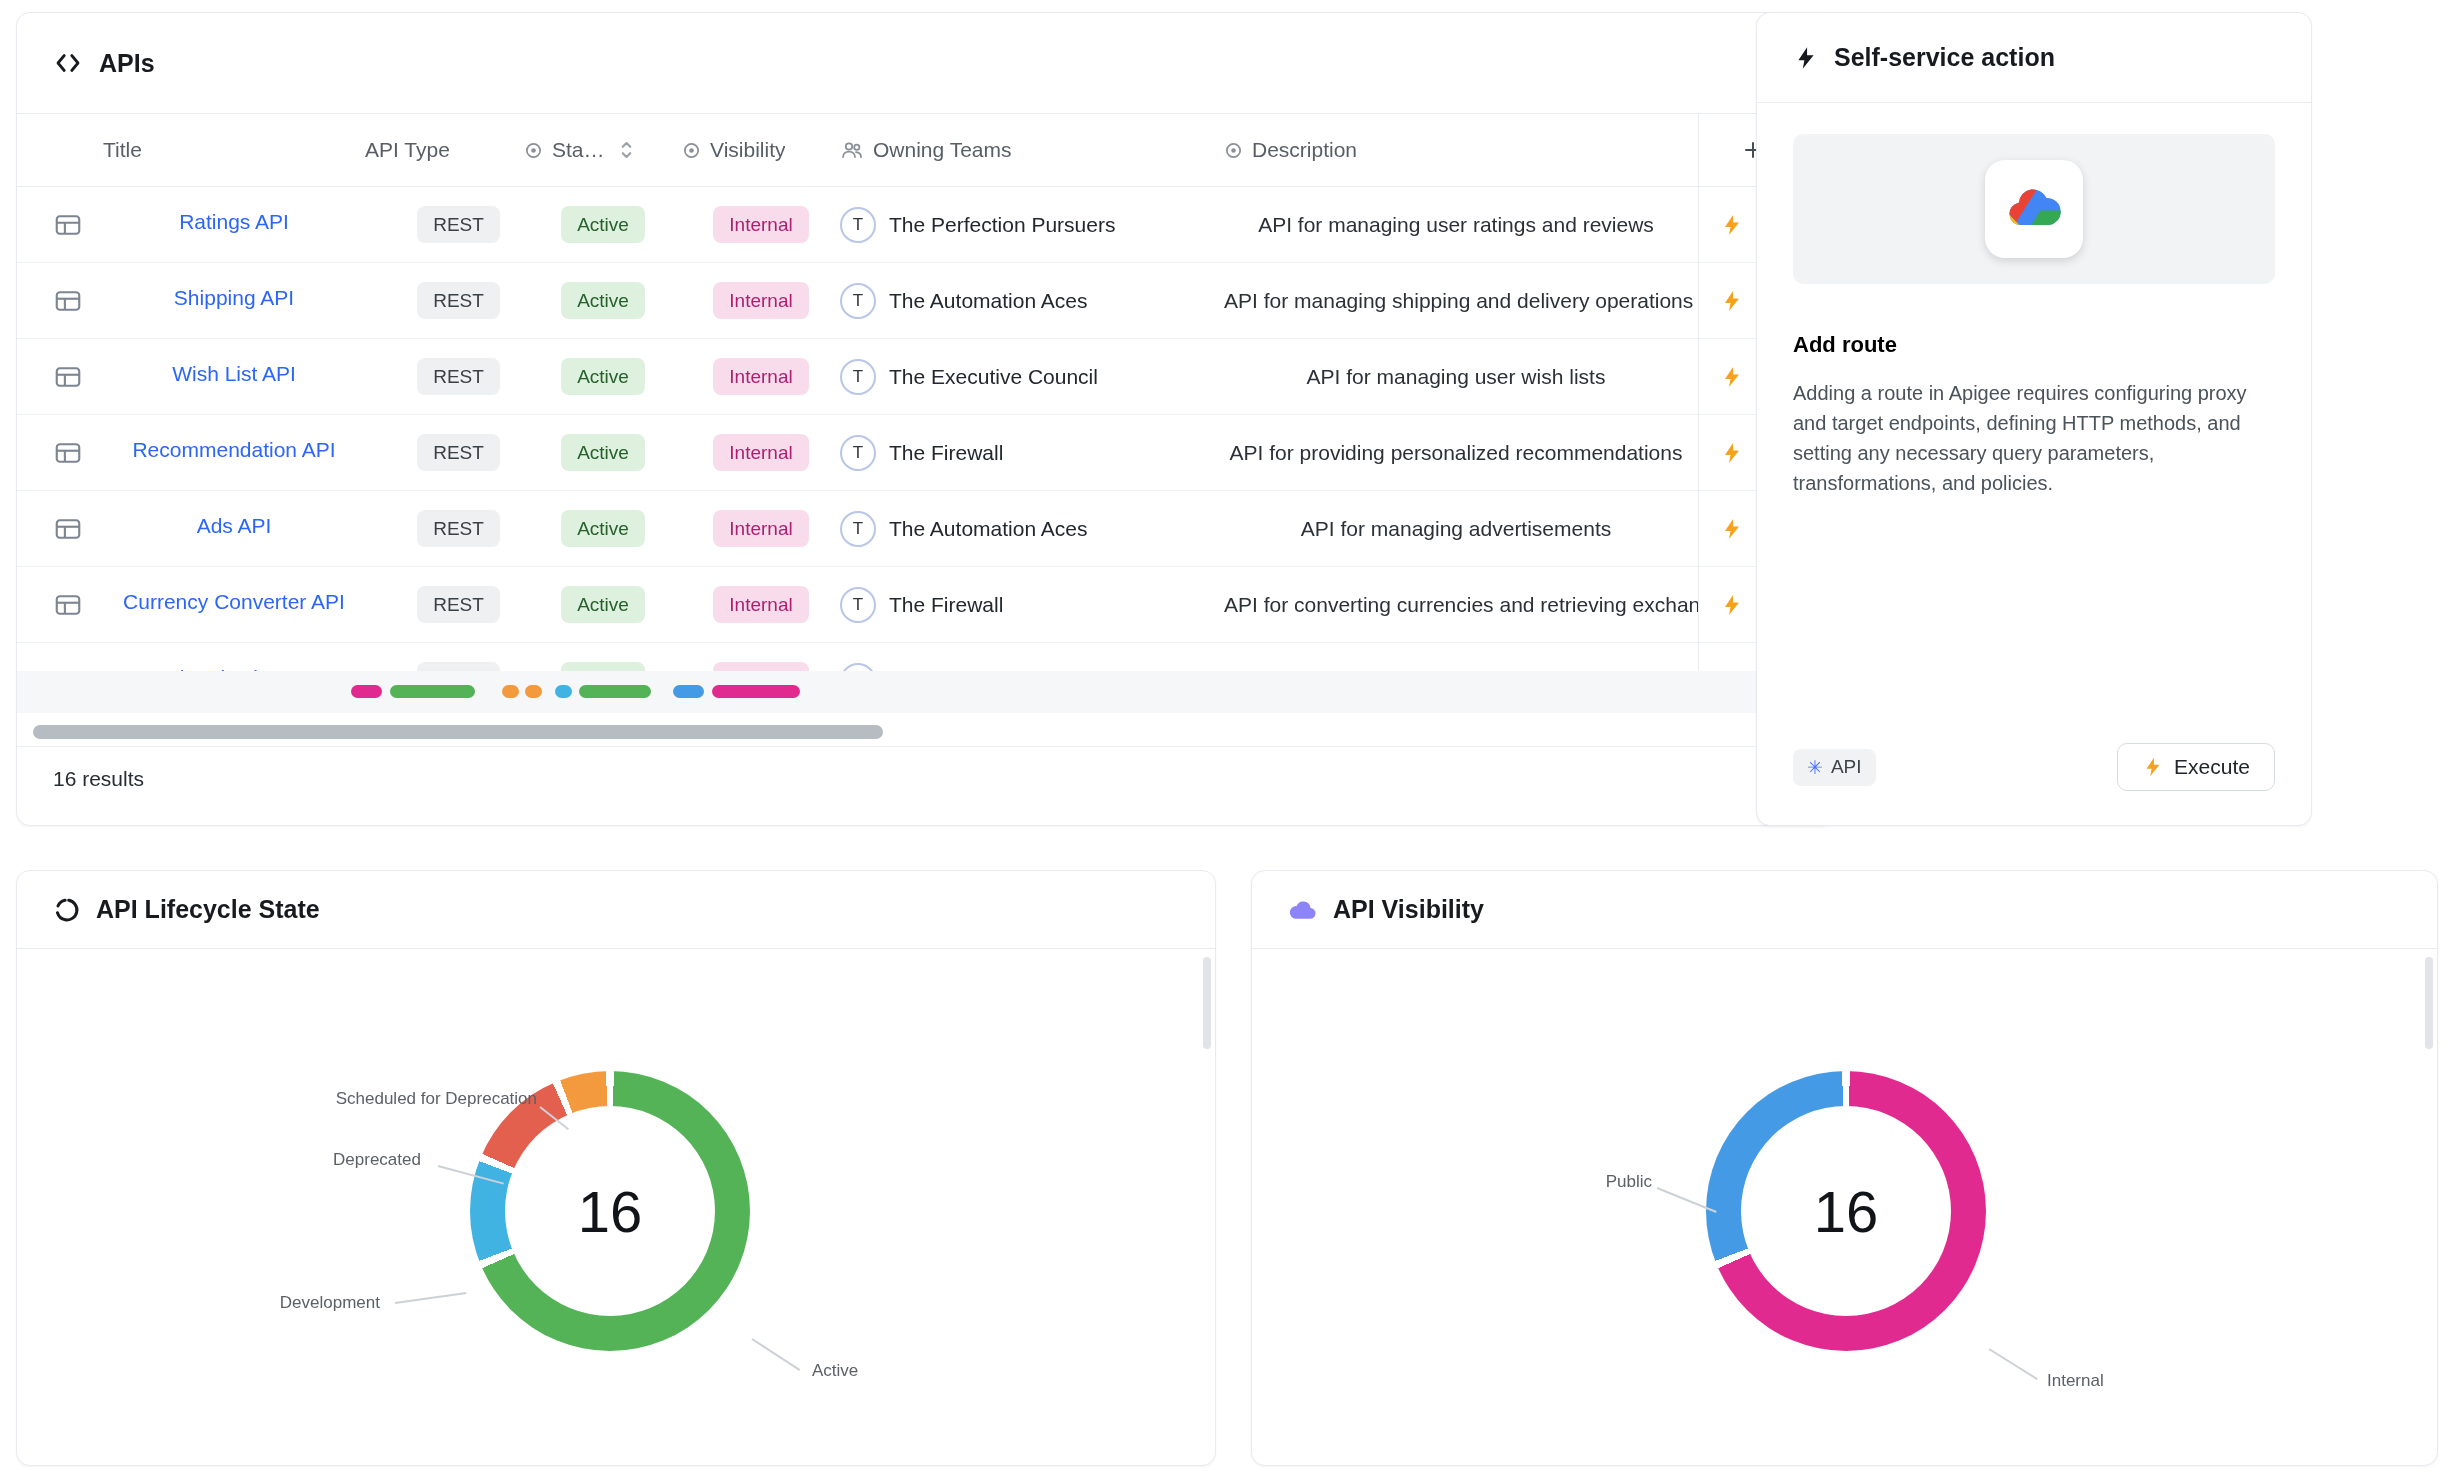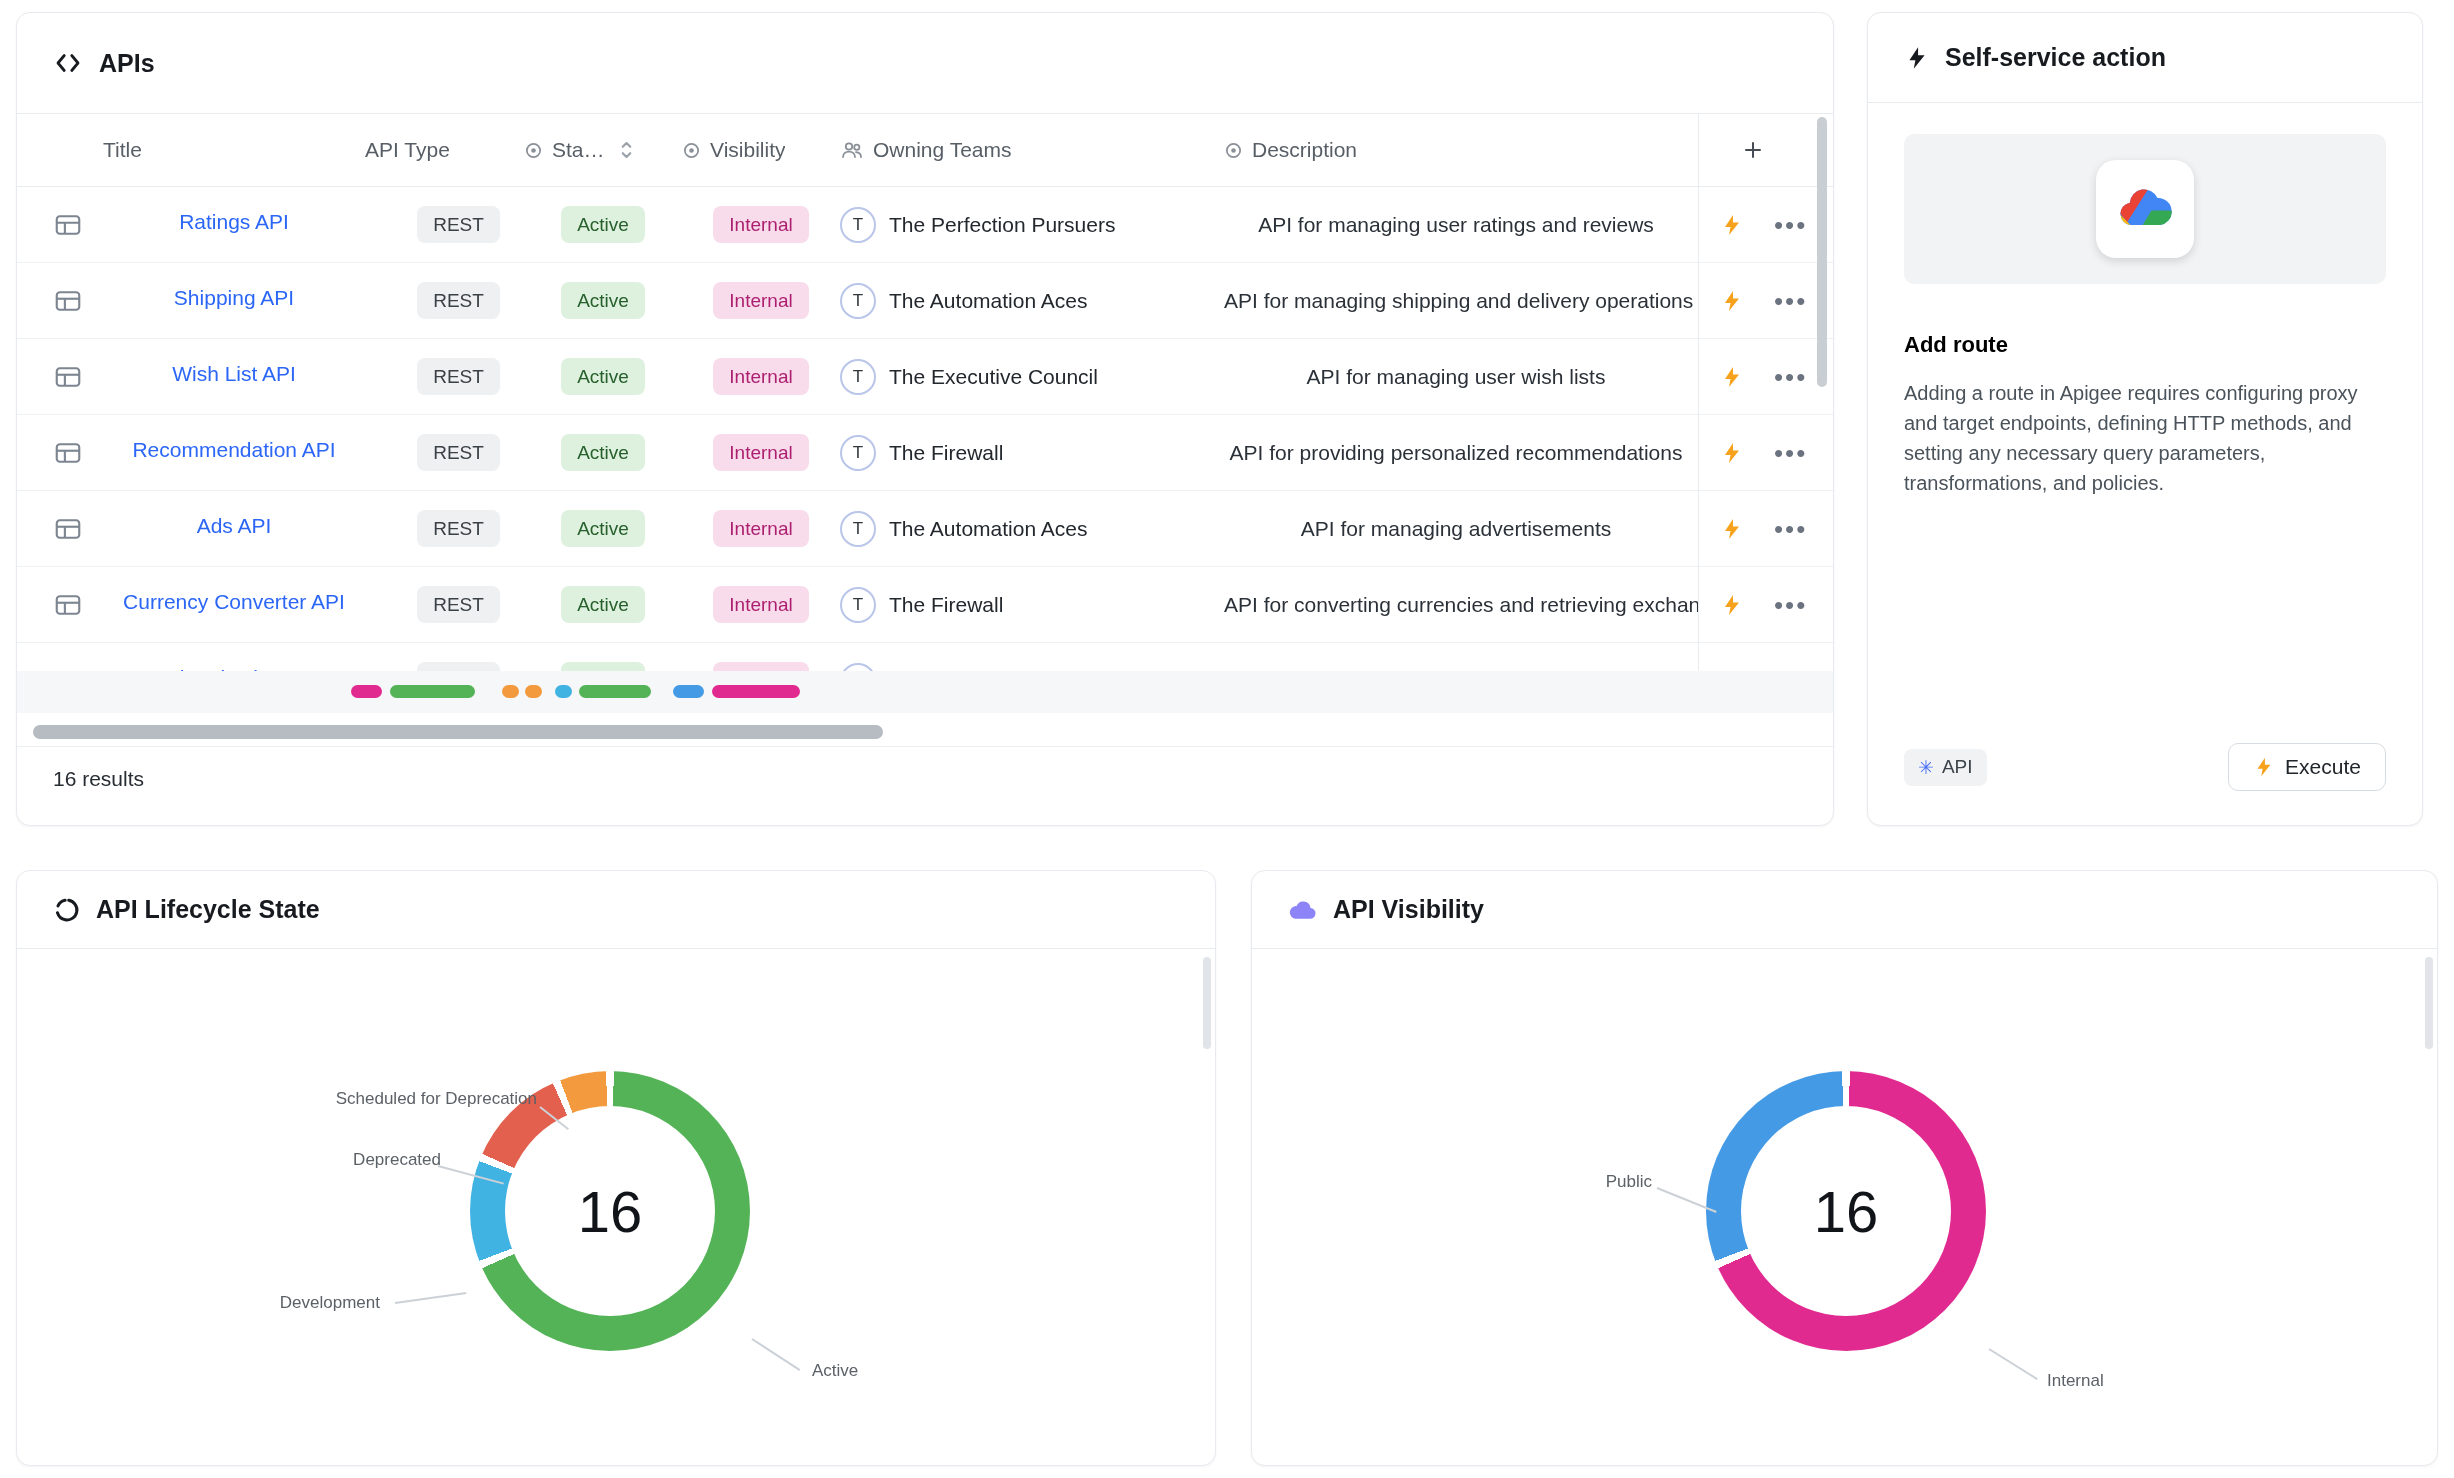--- a/index.html
+++ b/index.html
@@ -33,21 +33,21 @@
   .dots { color:#6b7ould0; color:#6b7280; font-size:26px; letter-spacing:2px; line-height:10px; cursor:pointer; }
   .col-divider { position:absolute; left:1681px; top:100px; width:1px; height:558px; background:#e9ecef; }
   .summary-strip { position:relative; height:42px; background:#f6f7f9; }
   .pill { position:absolute; top:14px; height:13px; border-radius:7px; }
   .hscroll-track { margin:12px 16px 0 16px; height:14px; position:relative; }
   .hscroll-thumb { position:absolute; left:0; top:0; width:850px; height:14px; background:#b6bcc2; border-radius:7px; }
   .vscroll-thumb { position:absolute; right:6px; top:104px; width:10px; height:270px; background:#c9ced3; border-radius:5px; }
   .table-footer { margin-top:7px; height:64px; border-top:1px solid #eceff1; display:flex; align-items:center; padding-left:36px; font-size:21px; font-weight:500; color:#272d33; }
 
   
-  #action-panel { left:1867px; top:12px; width:556px; height:814px; }
+  #action-panel { left:1756px; top:12px; width:556px; height:814px; }
   .action-header { height:90px; display:flex; align-items:center; gap:15px; padding:0 36px; border-bottom:1px solid #e9ecef; }
   .action-header h1 { font-size:25px; font-weight:700; color:#171b1f; }
   .action-body { padding:31px 36px 0 36px; }
   .logo-card { height:150px; background:#f1f3f5; border-radius:10px; display:flex; align-items:center; justify-content:center; }
   .logo-tile { width:98px; height:98px; background:#fff; border-radius:20px; box-shadow:0 3px 10px rgba(0,0,0,.14); display:flex; align-items:center; justify-content:center; }
   .action-title { margin-top:44px; font-size:22px; font-weight:700; color:#000000; line-height:34px; }
   .action-desc { margin-top:16px; font-size:20px; line-height:30px; color:#4a525a; }
   .action-footer { position:absolute; left:36px; right:36px; bottom:34px; display:flex; align-items:center; justify-content:space-between; }
   .bp-chip { display:inline-flex; align-items:center; gap:8px; background:#f0f2f4; border-radius:8px; padding:7px 14px; font-size:19px; color:#3c434a; cursor:pointer; }
   .bp-chip .ast { color:#4d71f5; font-size:19px; }
@@ -418,21 +418,21 @@
         <div class="donut-ring" style="background: conic-gradient(rgb(255, 255, 255) 0deg, rgb(255, 255, 255) 1.6deg, rgb(83, 179, 86) 1.6deg, rgb(83, 179, 86) 245.9deg, rgb(255, 255, 255) 245.9deg, rgb(255, 255, 255) 247.5deg, rgb(255, 255, 255) 247.5deg, rgb(255, 255, 255) 249.1deg, rgb(65, 179, 227) 249.1deg, rgb(65, 179, 227) 290.9deg, rgb(255, 255, 255) 290.9deg, rgb(255, 255, 255) 292.5deg, rgb(255, 255, 255) 292.5deg, rgb(255, 255, 255) 294.1deg, rgb(228, 96, 78) 294.1deg, rgb(228, 96, 78) 335.9deg, rgb(255, 255, 255) 335.9deg, rgb(255, 255, 255) 337.5deg, rgb(255, 255, 255) 337.5deg, rgb(255, 255, 255) 339.1deg, rgb(242, 154, 61) 339.1deg, rgb(242, 154, 61) 358.4deg, rgb(255, 255, 255) 358.4deg, rgb(255, 255, 255) 360deg);"></div>
         <div class="donut-center">16</div>
       </div>
 
       <div class="leader" style="left:523px; top:157px; width:36px; transform:rotate(38deg);"></div>
       <div class="leader" style="left:421px; top:216px; width:68px; transform:rotate(15deg);"></div>
       <div class="leader" style="left:378px; top:353px; width:72px; transform:rotate(-8deg);"></div>
       <div class="leader" style="left:735px; top:389px; width:57px; transform:rotate(33deg);"></div>
 
       <div class="chart-label" style="left:280px; top:140px; width:240px; text-align:right;">Scheduled for Deprecation</div>
-      <div class="chart-label" style="left:336px; top:201px; width:88px; text-align:right;">Deprecated</div>
+      <div class="chart-label" style="left:316px; top:201px; width:88px; text-align:center;">Deprecated</div>
       <div class="chart-label" style="left:258px; top:344px; width:105px; text-align:right;">Development</div>
       <div class="chart-label" style="left:795px; top:412px;">Active</div>
       <div class="mini-vscroll"></div>
     </div>
   </section>
 
   <section class="panel" id="visibility-panel">
     <div class="chart-header">
       <span>
         <svg width="30" height="26" viewBox="0 0 24 20">

